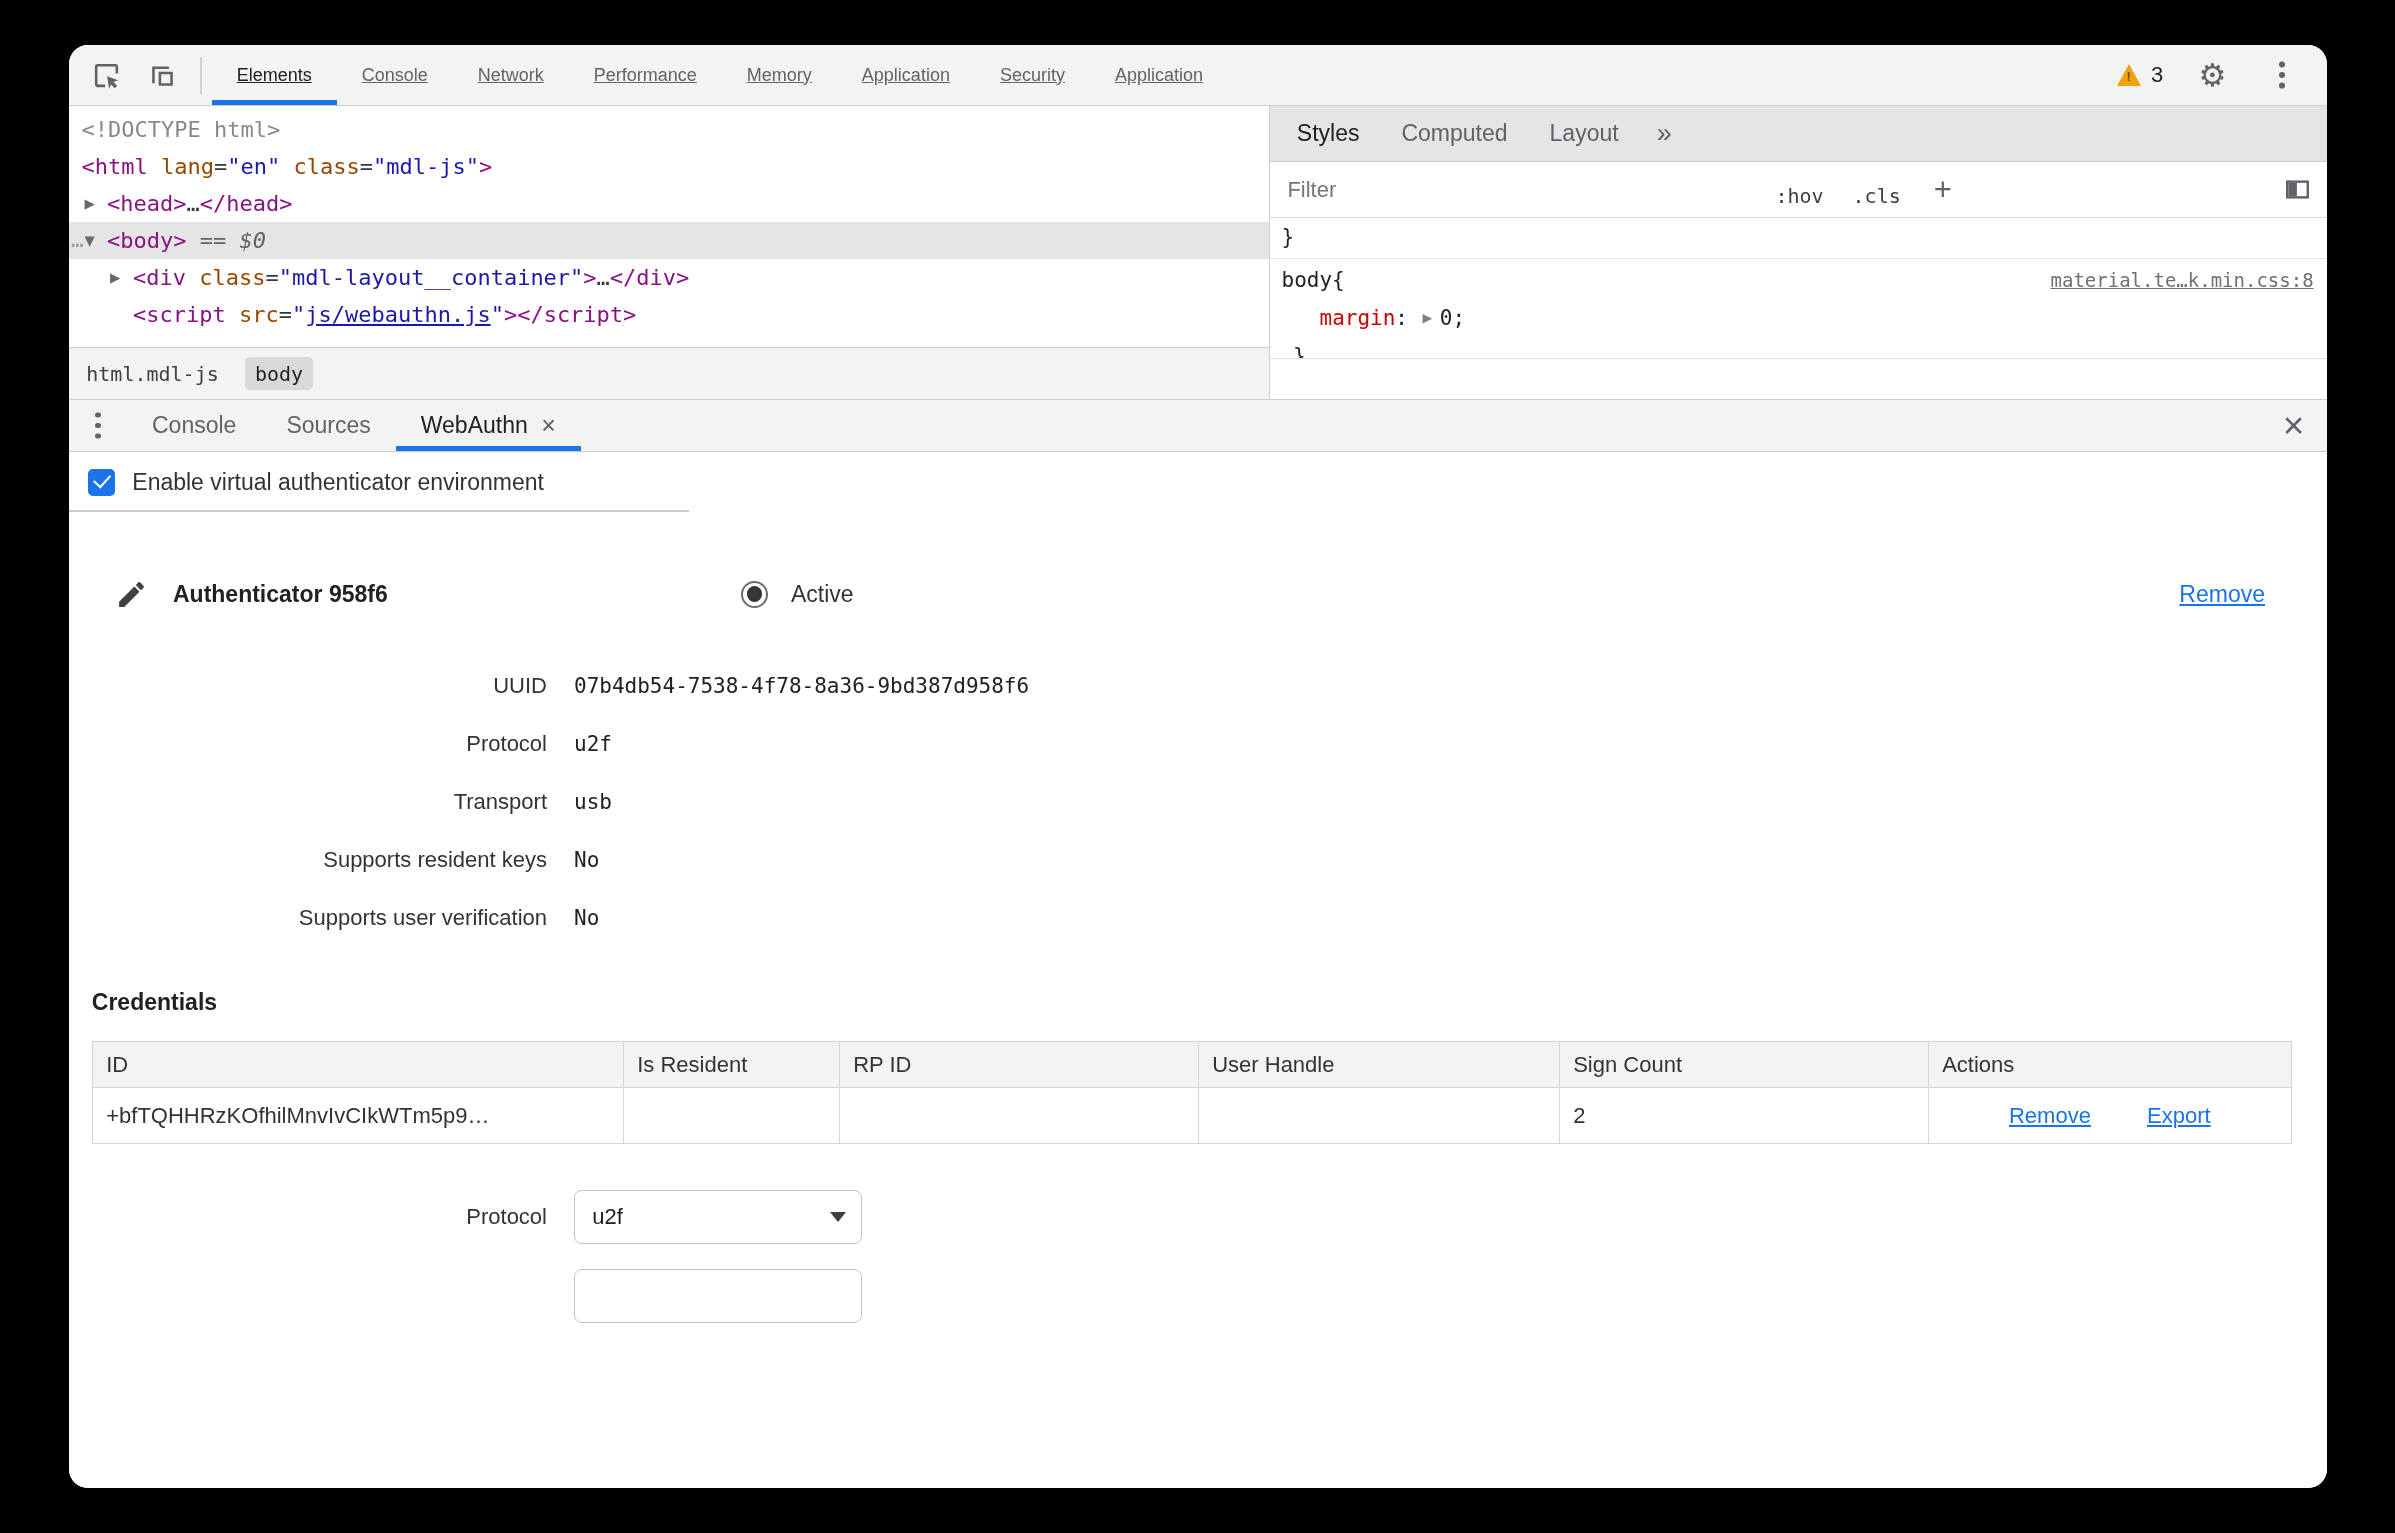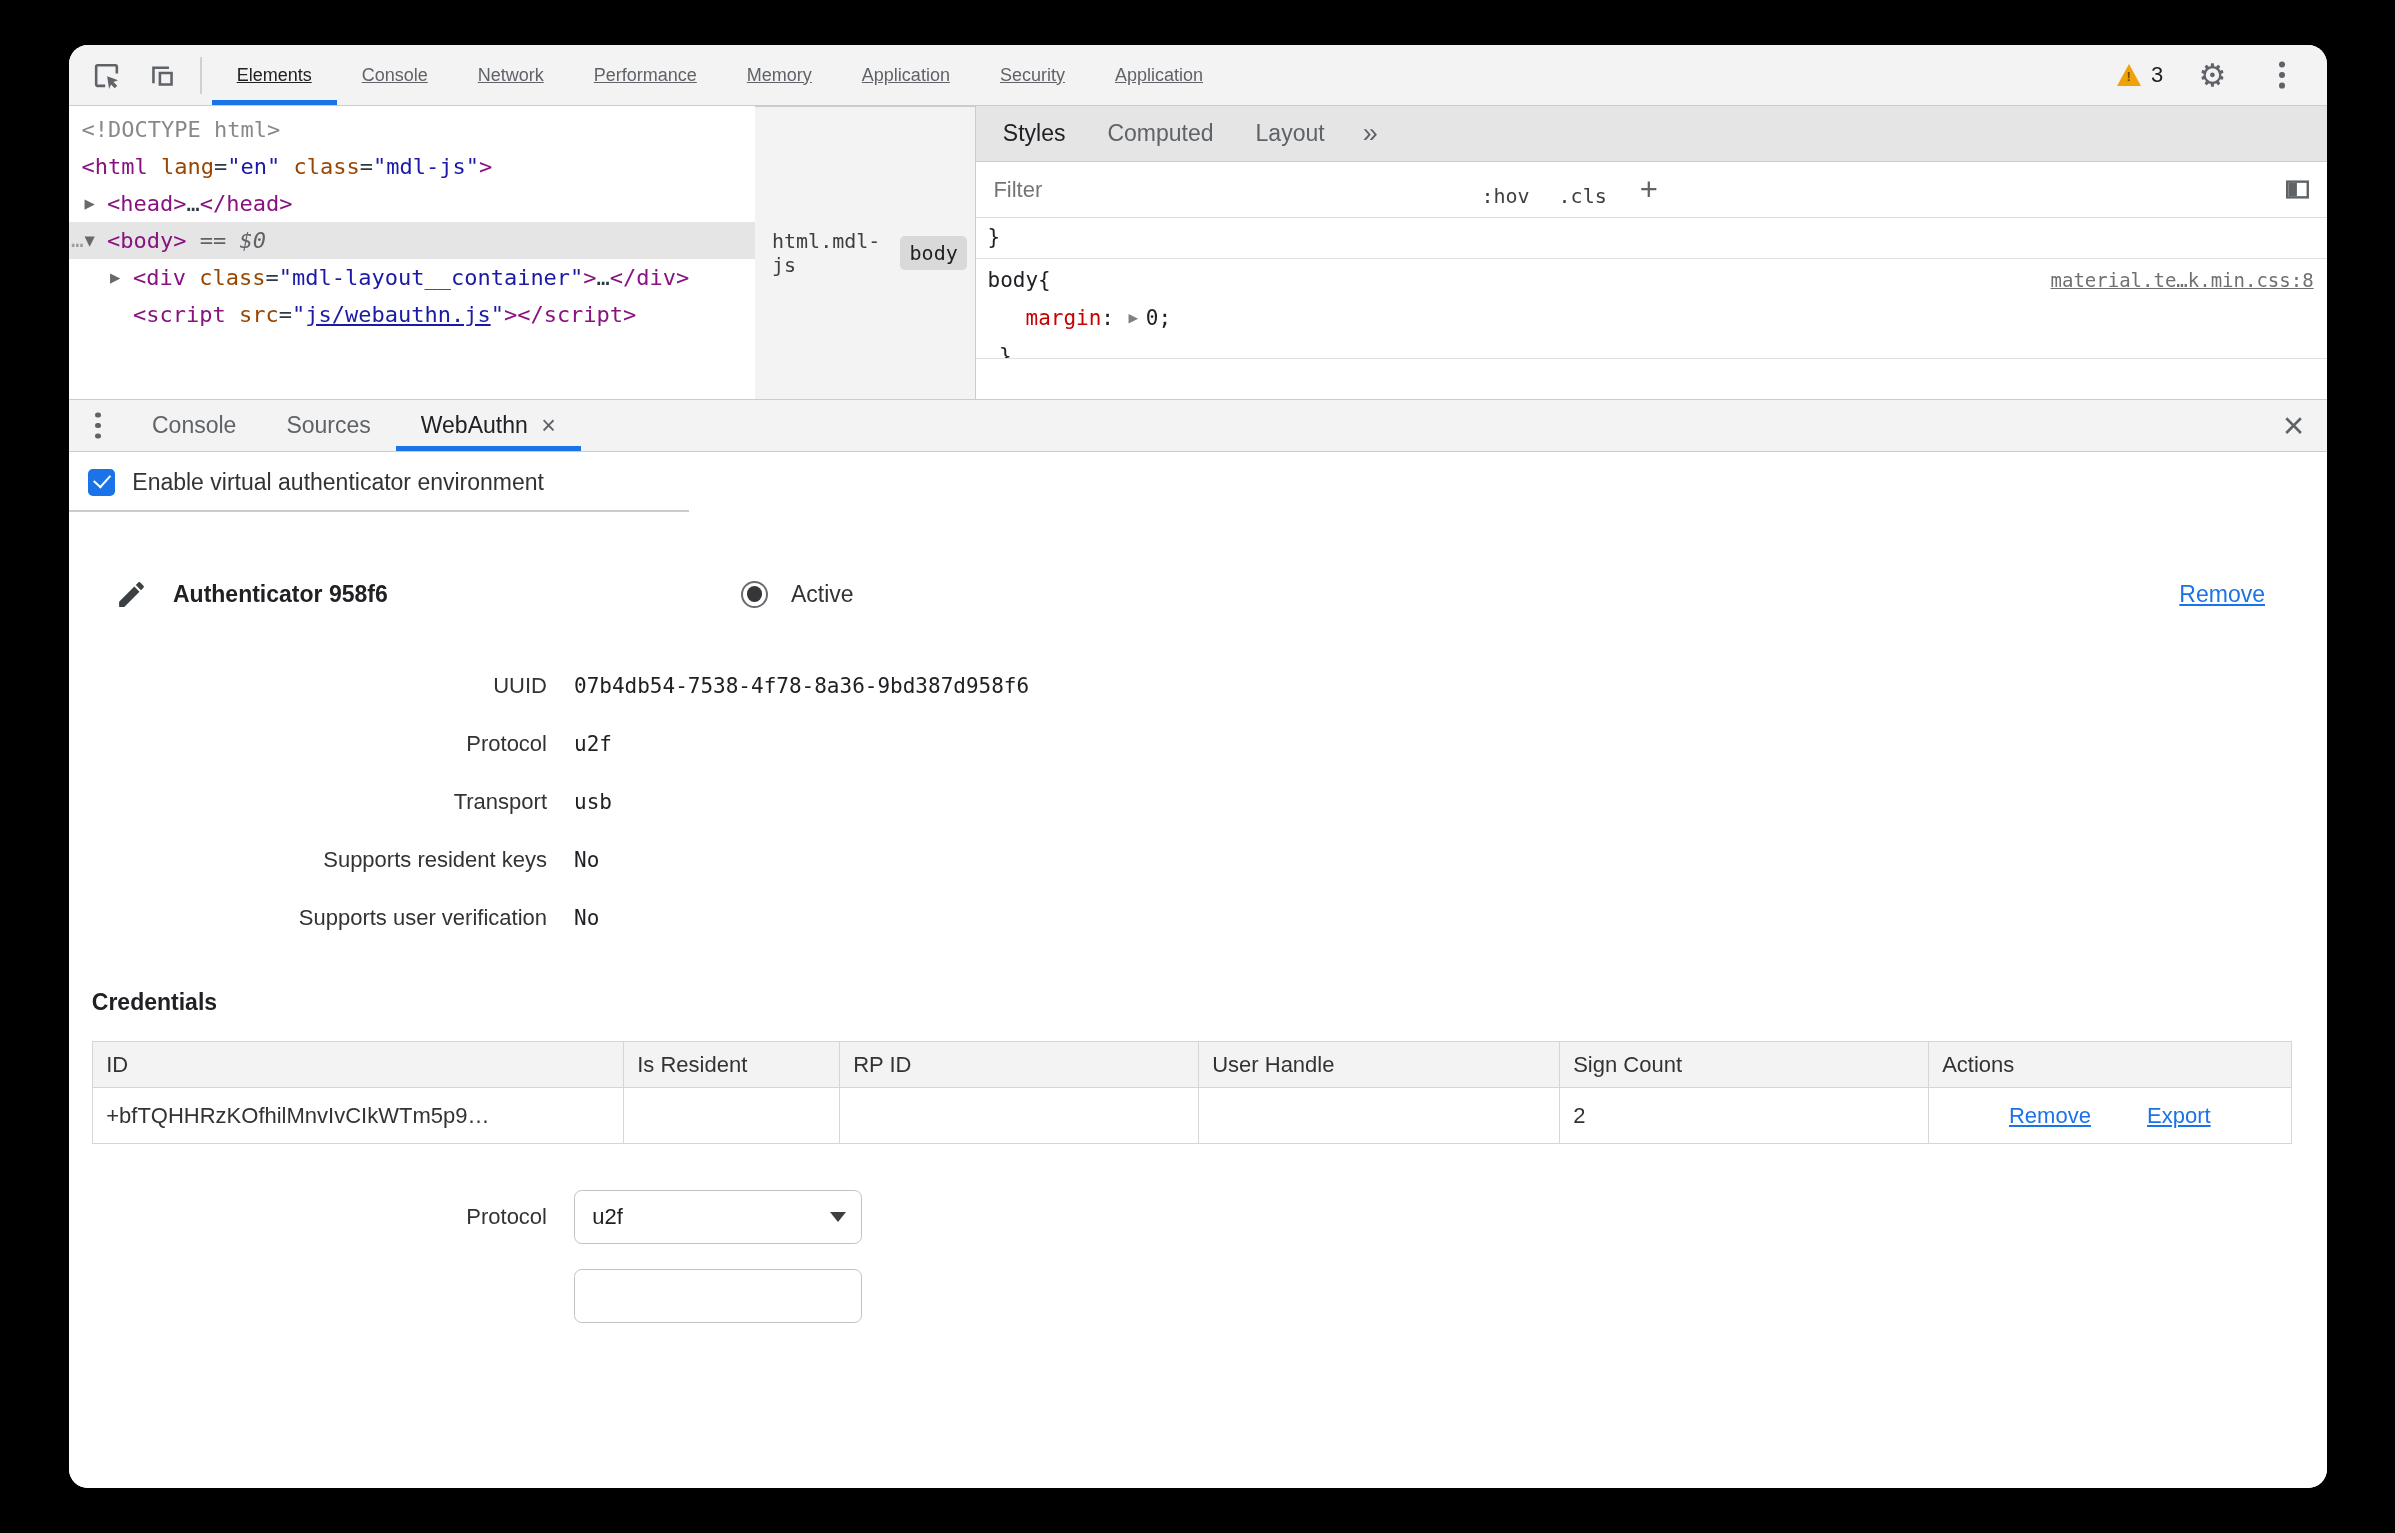--- a/index.html
+++ b/index.html
@@ -24,36 +24,36 @@
   .tab.active::after{content:"";position:absolute;left:0;right:0;bottom:0;height:4.8px;background:#1a73e8;}
   .tb-right{margin-left:auto;display:flex;align-items:center;gap:13.4px;padding-right:17.3px;}
   .warn{display:flex;align-items:center;gap:9.6px;font-size:22px;color:#202124;padding:0 7.7px;}
   .warn-tri{width:0;height:0;border-left:12.5px solid transparent;border-right:12.5px solid transparent;
     border-bottom:22px solid #f0a20a;position:relative;}
   .warn-tri::after{content:"!";position:absolute;left:-2.9px;top:4.8px;color:#7a4a00;font-size:13.4px;font-weight:bold;}
   .gear-glyph{font-family:"DejaVu Sans",sans-serif;font-size:31px;color:#5f6368;}
   .kebab{width:5.8px;height:5.8px;border-radius:50%;background:#5f6368;box-shadow:0 -10.6px 0 #5f6368,0 10.6px 0 #5f6368;}
   
   .main{flex:0 0 293px;display:flex;min-height:0;}
-  .elements-panel{width:907px;flex:0 0 auto;display:flex;flex-direction:row;border-right:1.9px solid #ccc;min-width:0;}
+  .elements-panel{width:1201px;flex:0 0 auto;display:flex;flex-direction:column;border-right:1.9px solid #ccc;min-width:0;}
   .code{flex:1;overflow:hidden;padding-top:4.8px;font-family:"DejaVu Sans Mono",monospace;font-size:22px;color:#303942;}
   .code-line{position:relative;height:37px;line-height:37px;white-space:pre;}
   .code-line.selected{background:#e5e5e5;}
   .code-line .arrow{position:absolute;top:0;line-height:37px;font-family:"DejaVu Sans",sans-serif;font-size:13.4px;color:#696969;}
   .code-line .gutter{position:absolute;left:1.9px;top:0;color:#9e9e9e;font-size:21px;letter-spacing:1.9px;}
   .tk-doctype{color:#888;}
   .tk-tag{color:#881280;}
   .tk-attr{color:#994500;}
   .tk-plain{color:#303942;}
   .tk-val{color:#1a1aa6;}
   .tk-val-link{color:#1a1aa6;text-decoration:underline;}
   .tk-eq{color:#5f6368;}
   .tk-dollar{color:#5f6368;font-style:italic;}
   .crumbs{flex:0 0 52px;border-top:1.9px solid #ccc;background:#f3f3f3;display:flex;align-items:center;
-    padding:0 7.7px;gap:10px;font-family:"DejaVu Sans Mono",monospace;font-size:20px;color:#3c4043;}
+    padding:0 7.7px;gap:17px;font-family:"DejaVu Sans Mono",monospace;font-size:20px;color:#3c4043;}
   .crumb{padding:4.8px 9.6px;border-radius:4.8px;}
   .crumb.active{background:#d9d9d9;color:#202124;}
   
   .styles-panel{flex:1;display:flex;flex-direction:column;min-width:0;}
   .sp-tabs{flex:0 0 56px;background:#e5e5e5;border-bottom:1.9px solid #ccc;display:flex;align-items:stretch;padding-left:5.8px;}
   .sp-tab{padding:0 21px;display:flex;align-items:center;font-size:23px;color:#5f6368;}
   .sp-tab.active{color:#202124;}
   .sp-more{display:flex;align-items:center;font-size:27px;color:#5f6368;padding:0 13.4px;margin-left:3.8px;}
   .sp-filter{flex:0 0 56px;border-bottom:1.9px solid #ddd;display:flex;align-items:center;padding:0 15.4px;}
   .sp-filter input{width:461px;border:none;outline:none;background:transparent;font-size:22px;color:#333;

